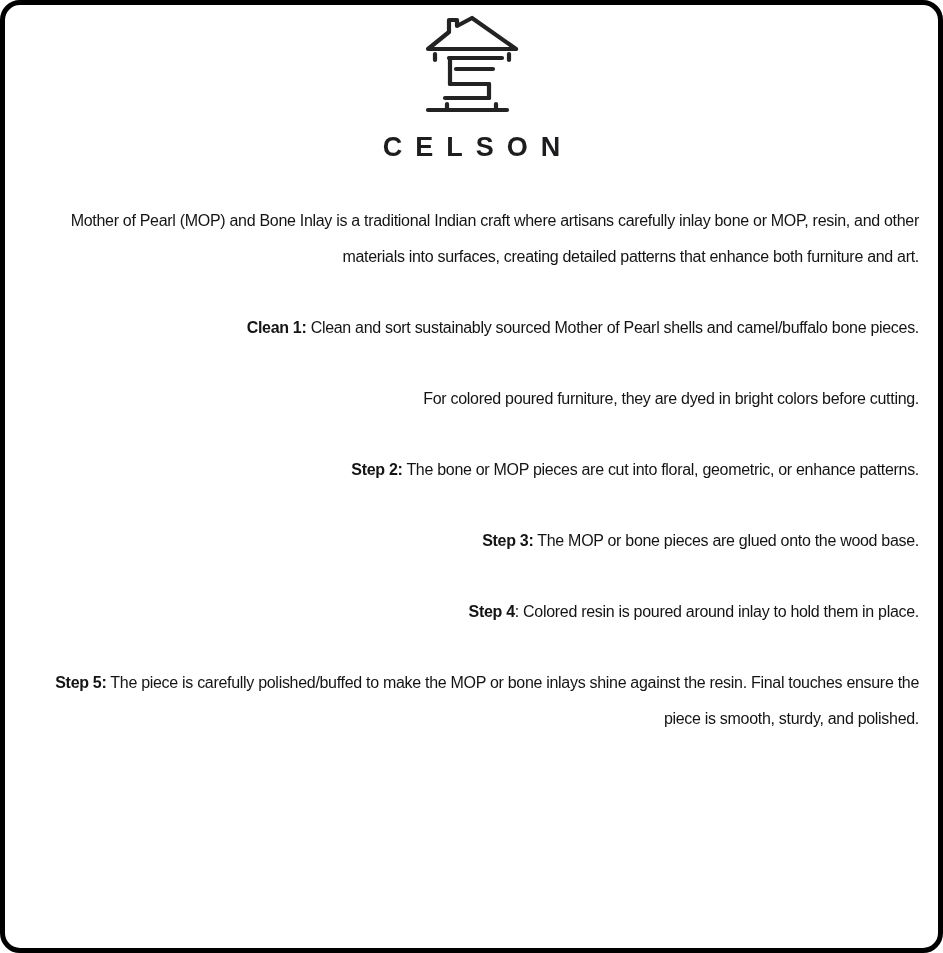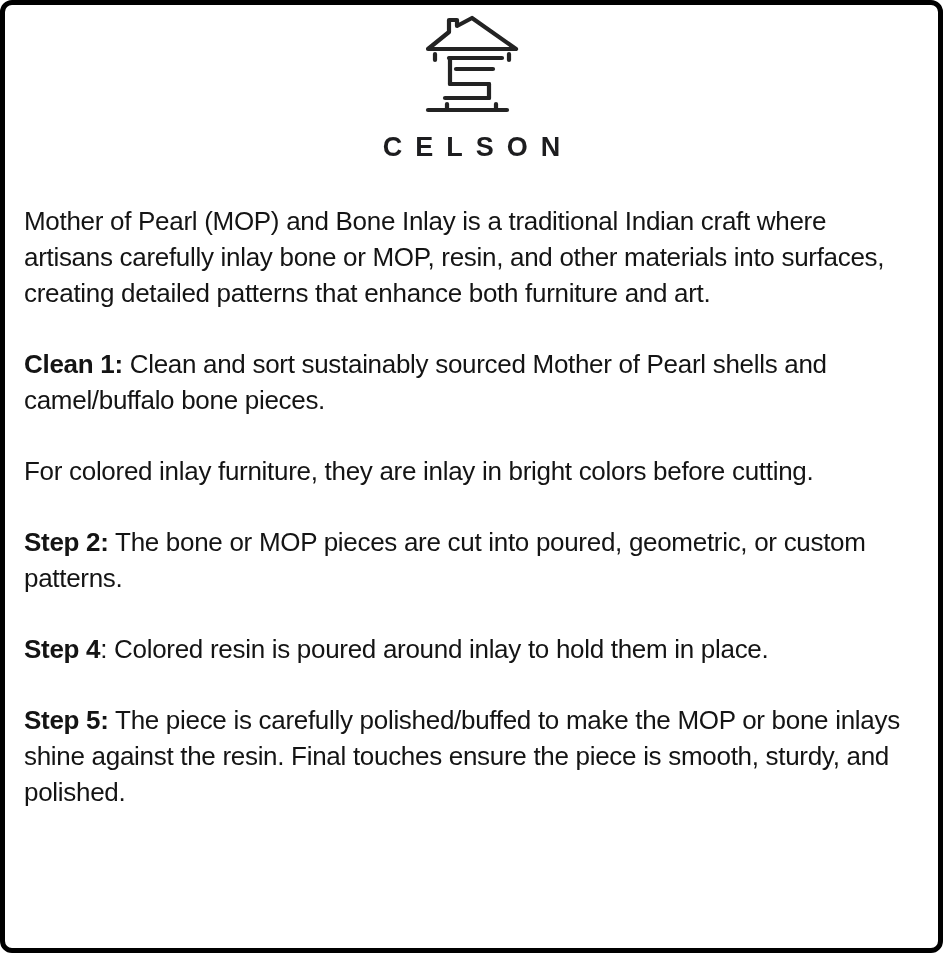--- a/index.html
+++ b/index.html
@@ -7,21 +7,21 @@
     padding: 0;
     background: #ffffff;
   }
   .page {
     position: relative;
     width: 943px;
     height: 953px;
     box-sizing: border-box;
     background: #ffffff;
     border: 5px solid #000000;
-    border-radius: 12px;
+    border-radius: 20px;
     overflow: hidden;
     font-family: "Liberation Sans", sans-serif;
     color: #1a1a1a;
   }
   .brand {
     text-align: center;
     padding-top: 8px;
   }
   .logo {
     display: block;
@@ -46,24 +46,25 @@
   }
   h1.title {
     margin: 29px 18px 0 19px;
     font-size: 23px;
     font-weight: bold;
     letter-spacing: 4.5px;
     color: #111111;
   }
   main.body-text {
     margin: 40px 19px 0 19px;
-    font-size: 26px;
+    font-size: 16px;
     letter-spacing: -0.3px;
     line-height: 36px;
     color: #141414;
+    text-align: right;
   }
   main.body-text p {
     margin: 0 0 35px 0;
   }
   main.body-text p:last-child {
     margin-bottom: 12px;
   }
   .step-label {
     font-weight: bold;
   }
@@ -94,23 +95,24 @@
     </svg>
     <div class="brand-name">CELSON</div>
   </header>
 
 
   <main class="body-text">
     <p><strong class="step-label"></strong><span>Mother of Pearl (MOP) and Bone Inlay is a traditional Indian craft where artisans carefully inlay bone or MOP, resin, and other materials into surfaces, creating detailed patterns that enhance both furniture and art.</span></p>
 
     <p><strong class="step-label">Clean 1:</strong><span> Clean and sort sustainably sourced Mother of Pearl shells and camel/buffalo bone pieces.</span></p>
 
-    <p><strong class="step-label"></strong><span>For colored inlay furniture, they are inlay in bright colors before cutting.</span></p>
+    <p><strong class="step-label"></strong><span>For colored poured furniture, they are dyed in bright colors before cutting.</span></p>
 
-    <p><strong class="step-label">Step 2:</strong><span> The bone or MOP pieces are cut into poured, geometric, or custom patterns.</span></p>
+    <p><strong class="step-label">Step 2:</strong><span> The bone or MOP pieces are cut into floral, geometric, or enhance patterns.</span></p>
 
+    <p><strong class="step-label">Step 3:</strong><span> The MOP or bone pieces are glued onto the wood base.</span></p>
 
     <p><strong class="step-label">Step 4</strong><span>: Colored resin is poured around inlay to hold them in place.</span></p>
 
     <p><strong class="step-label">Step 5:</strong><span> The piece is carefully polished/buffed to make the MOP or bone inlays shine against the resin. Final touches ensure the piece is smooth, sturdy, and polished.</span></p>
   </main>
 
 </div>
 
 </body></html>

